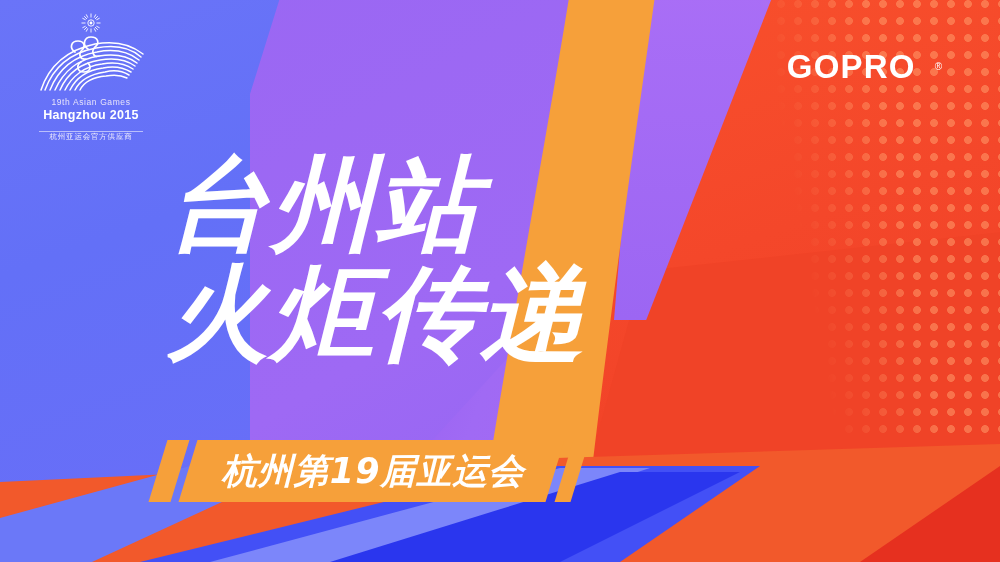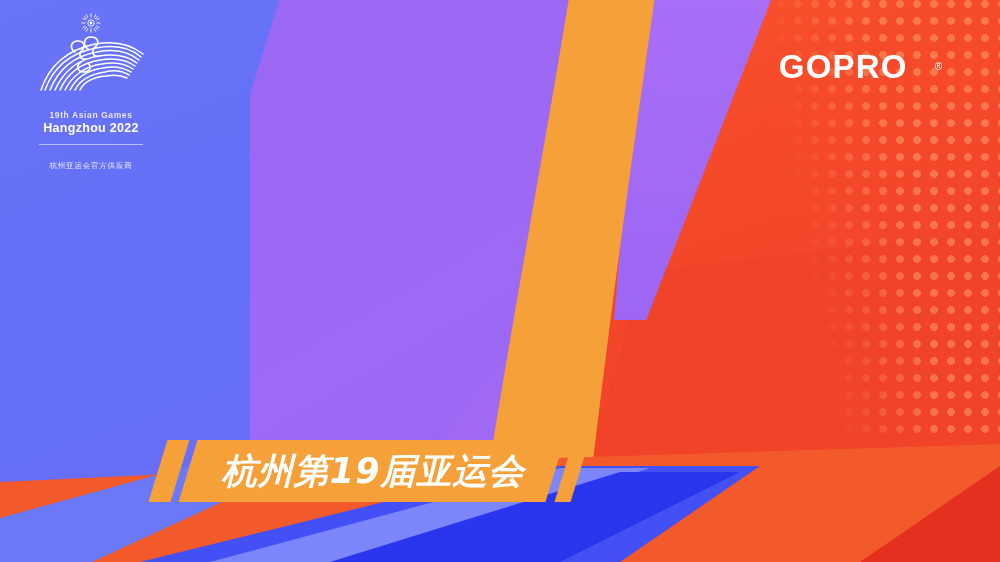--- a/index.html
+++ b/index.html
@@ -66,39 +66,39 @@
   
   .ag-logo {
     position:absolute; left:16px; top:8px; width:150px; height:150px;
     color:#FFFFFF;
     text-align:center;
   }
   .ag-sun { display:block; margin:4px auto 0; }
   .ag-emblem { display:block; margin:-2px auto 0; }
   .ag-line1 {
     font-size:8.5px; letter-spacing:.6px; color:#E6E3FB;
-    margin-top:16px; font-weight:700;
+    margin-top:3px; font-weight:400;
   }
   .ag-line2 {
     font-size:12.5px; letter-spacing:.3px; color:#FFFFFF;
     font-weight:700; margin-top:1px;
   }
   .ag-rule {
     width:104px; height:1px; background:rgba(255,255,255,.55);
     margin:9px auto 0;
   }
   .ag-line3 {
     font-size:7.5px; letter-spacing:.8px; color:#F0EDFD;
-    margin-top:16px; font-weight:400;
+    margin-top:0; font-weight:400;
   }
 
   
   .gopro {
     position:absolute; right:58px; top:50px;
-    display:flex; align-items:center; gap:26px;
+    display:flex; align-items:center; gap:18px;
     color:#fff;
     margin-left:34px;
   }
   .gopro-word {
     font-size:33px; font-weight:800; letter-spacing:1.2px;
     font-family:"Liberation Sans","DejaVu Sans",sans-serif;
     line-height:1;
   }
   .gopro-cn {
     font-size:33px; font-weight:700; letter-spacing:2px; line-height:1;
@@ -235,30 +235,40 @@
         <path d="M47 58 C 51 50, 61 45, 73 44 C 84 42, 90 44, 94 46"></path>
       </g>
       <g fill="none" stroke="#FFFFFF" stroke-width="1.7" stroke-linecap="round">
         <path d="M42 20 C 36 16, 38 9, 45 9 C 51 9, 53 14, 49 18 C 45 22, 47 28, 53 27"></path>
         <path d="M55 17 C 49 13, 51 5, 58 5 C 65 5, 67 11, 62 15 C 58 19, 60 26, 66 24"></path>
         <path d="M48 30 C 43 33, 44 40, 51 40 C 57 40, 59 35, 55 31"></path>
       </g>
     </svg>
 
     <div class="ag-line1">19th Asian Games</div>
-    <div class="ag-line2">Hangzhou 2022</div>
+    <div class="ag-line2">Hangzhou 2015</div>
     <div class="ag-rule"></div>
     <div class="ag-line3">杭州亚运会官方供应商</div>
   </div>
 
   <div class="gopro">
     <span class="gopro-word">GOPRO</span>
     <span class="gopro-reg">®</span>
   </div>
 
+  <div class="headline">
+    <div class="hl-line hl-line-1">
+      <span class="ghost">台州站</span>
+      <span>台州站</span>
+    </div>
+    <div class="hl-line hl-line-2">
+      <span class="ghost">火炬传递</span>
+      <span>火炬传递</span>
+    </div>
+  </div>
 
   <div class="sub-wrap">
     <div class="sub-slash"></div>
     <div class="sub-band">
       <span class="sub-text">杭州第19届亚运会</span>
     </div>
     <div class="sub-tail"></div>
   </div>
 
 

